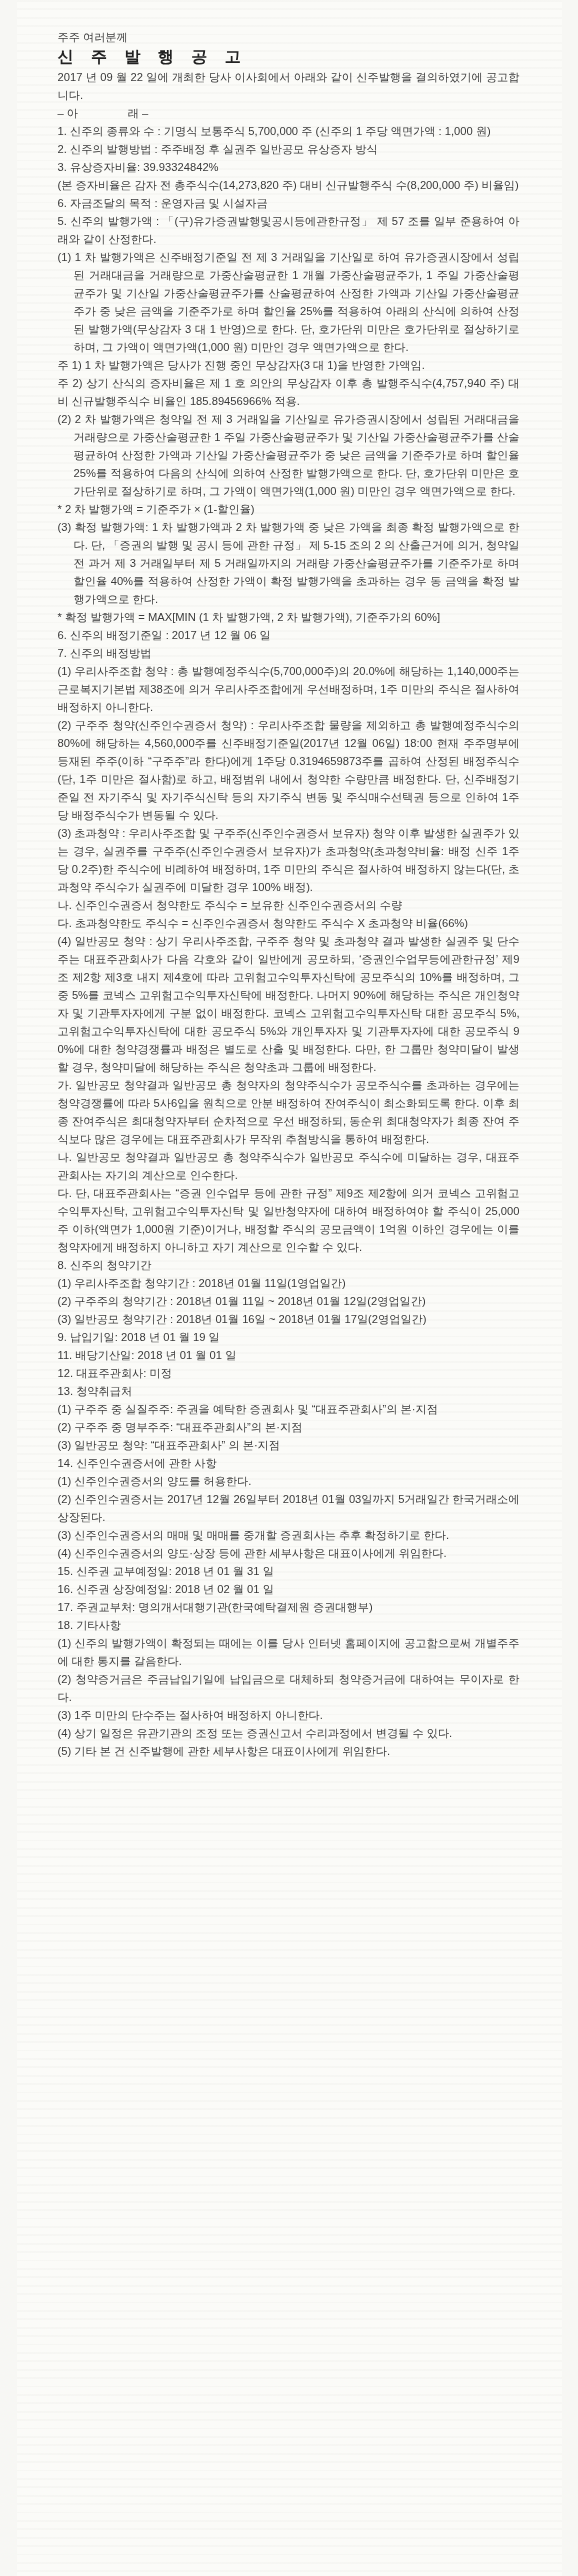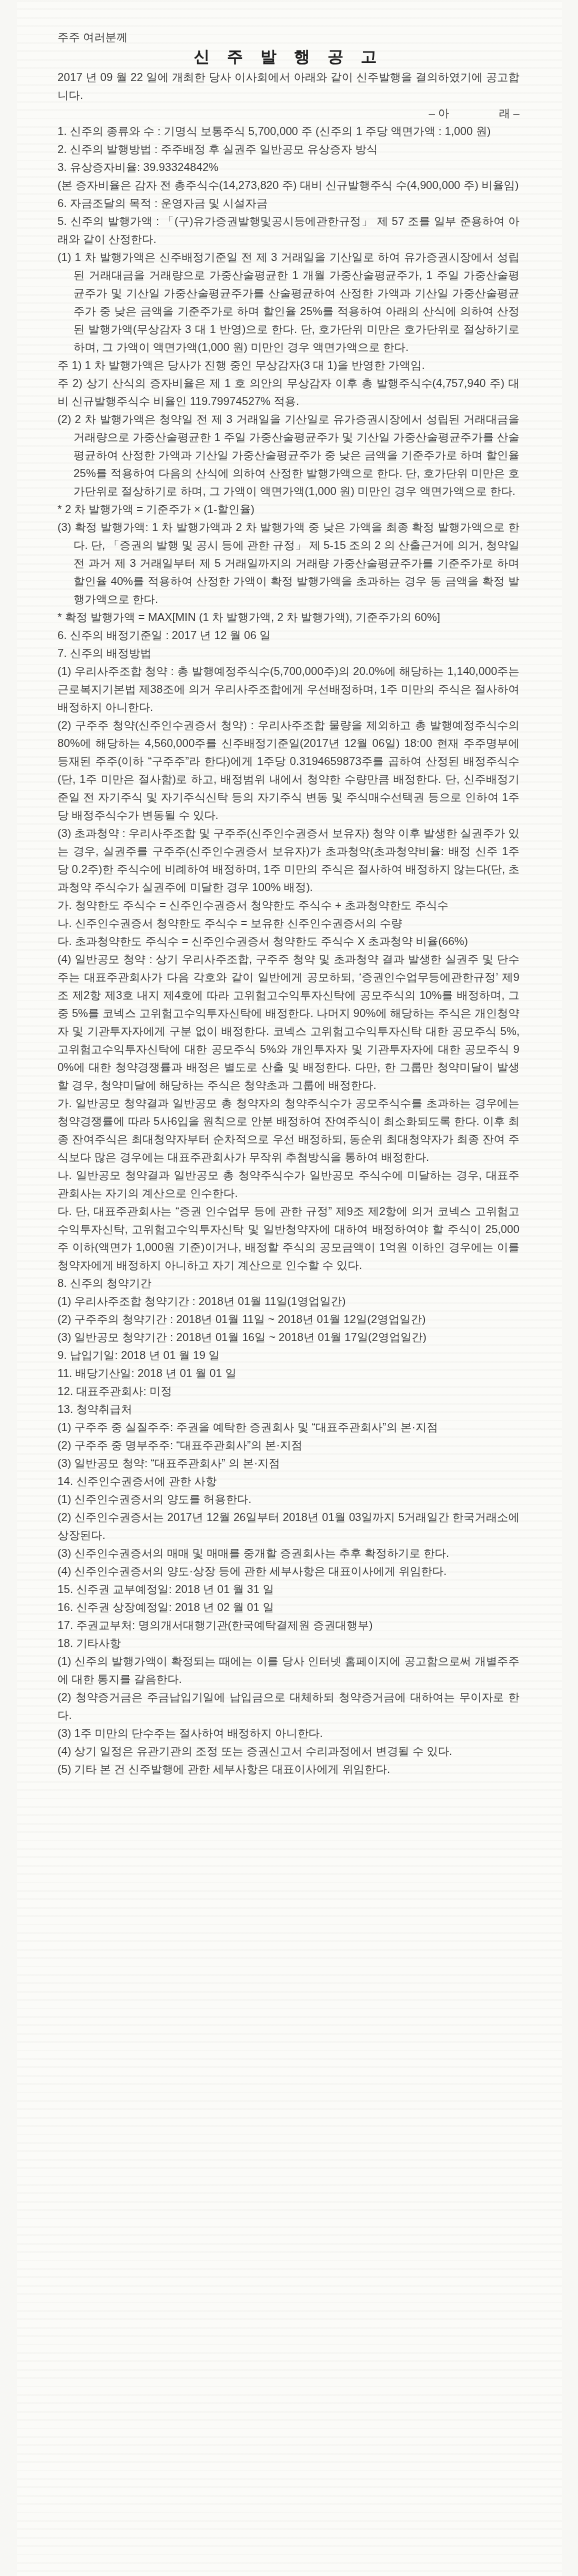--- a/index.html
+++ b/index.html
@@ -24,31 +24,30 @@
     line-height: 18px;
   }
   .page p { margin: 0; }
   .j {
     text-align: justify;
     text-justify: inter-word;
     word-break: break-all;
   }
   .salutation { color: #404040; }
   .doc-title {
-    text-align: center;
     font-weight: bold;
     font-size: 16px;
     letter-spacing: 6.5px;
     color: #222;
     margin-top: 22.4px;
     line-height: 22.4px;
   }
   .intro { margin-top: 32px; }
   .divider {
-    text-align: right;
+    text-align: left;
     white-space: pre;
     margin-top: 18.7px;
     color: #3f3f3f;
   }
   .bracket { margin-top: 30px; }
   .item { margin-top: 22.4px; }
   .sub { margin-top: 11.2px; margin-left: 13px; }
   .hang {
     margin-top: 3.7px;
     margin-left: 18px;
@@ -64,36 +63,35 @@
 
 <div class="page">
   <div id="doc-root">
       <p class="salutation">주주 여러분께</p>
       <p class="doc-title">신 주 발 행 공 고</p>
       <p class="intro j">2017 년 09 월 22 일에 개최한 당사 이사회에서 아래와 같이 신주발행을 결의하였기에 공고합니다.</p>
       <p class="divider">– 아                래 –</p>
       <p class="item j">1. 신주의 종류와 수 : 기명식 보통주식 5,700,000 주 (신주의 1 주당 액면가액 : 1,000 원)</p>
       <p class="item j">2. 신주의 발행방법 : 주주배정 후 실권주 일반공모 유상증자 방식</p>
       <p class="item j">3. 유상증자비율: 39.93324842%</p>
-      <p class="indent2">(본 증자비율은 감자 전 총주식수(14,273,820 주) 대비 신규발행주식 수(4,900,000 주) 비율임)</p>
+      <p class="indent2">(본 증자비율은 감자 전 총주식수(14,273,820 주) 대비 신규발행주식 수(8,200,000 주) 비율임)</p>
       <p class="item j">6. 자금조달의 목적 : 운영자금 및 시설자금</p>
       <p class="item j">5. 신주의 발행가액 : 「(구)유가증권발행및공시등에관한규정」 제 57 조를 일부 준용하여 아래와 같이 산정한다.</p>
       <p class="hang j">(1) 1 차 발행가액은 신주배정기준일 전 제 3 거래일을 기산일로 하여 유가증권시장에서 성립된 거래대금을 거래량으로 가중산술평균한 1 개월 가중산술평균주가, 1 주일 가중산술평균주가 및 기산일 가중산술평균주가를 산술평균하여 산정한 가액과 기산일 가중산술평균주가 중 낮은 금액을 기준주가로 하며 할인율 25%를 적용하여 아래의 산식에 의하여 산정된 발행가액(무상감자 3 대 1 반영)으로 한다. 단, 호가단위 미만은 호가단위로 절상하기로 하며, 그 가액이 액면가액(1,000 원) 미만인 경우 액면가액으로 한다.</p>
       <p class="note j">주 1) 1 차 발행가액은 당사가 진행 중인 무상감자(3 대 1)을 반영한 가액임.</p>
-      <p class="note j">주 2) 상기 산식의 증자비율은 제 1 호 의안의 무상감자 이후 총 발행주식수(4,757,940 주) 대비 신규발행주식수 비율인 119.79974527% 적용.</p>
+      <p class="note j">주 2) 상기 산식의 증자비율은 제 1 호 의안의 무상감자 이후 총 발행주식수(4,757,940 주) 대비 신규발행주식수 비율인 185.89456966% 적용.</p>
       <p class="hang j">(2) 2 차 발행가액은 청약일 전 제 3 거래일을 기산일로 유가증권시장에서 성립된 거래대금을 거래량으로 가중산술평균한 1 주일 가중산술평균주가 및 기산일 가중산술평균주가를 산술평균하여 산정한 가액과 기산일 가중산술평균주가 중 낮은 금액을 기준주가로 하며 할인율 25%를 적용하여 다음의 산식에 의하여 산정한 발행가액으로 한다. 단, 호가단위 미만은 호가단위로 절상하기로 하며, 그 가액이 액면가액(1,000 원) 미만인 경우 액면가액으로 한다.</p>
       <p class="formula">* 2 차 발행가액 = 기준주가 × (1-할인율)</p>
       <p class="hang j">(3) 확정 발행가액: 1 차 발행가액과 2 차 발행가액 중 낮은 가액을 최종 확정 발행가액으로 한다. 단, 「증권의 발행 및 공시 등에 관한 규정」 제 5-15 조의 2 의 산출근거에 의거, 청약일 전 과거 제 3 거래일부터 제 5 거래일까지의 거래량 가중산술평균주가를 기준주가로 하며 할인율 40%를 적용하여 산정한 가액이 확정 발행가액을 초과하는 경우 동 금액을 확정 발행가액으로 한다.</p>
       <p class="formula">* 확정 발행가액 = MAX[MIN (1 차 발행가액, 2 차 발행가액), 기준주가의 60%]</p>
       <p class="item j">6. 신주의 배정기준일 : 2017 년 12 월 06 일</p>
       <p class="item j">7. 신주의 배정방법</p>
       <p class="sub j">(1) 우리사주조합 청약 : 총 발행예정주식수(5,700,000주)의 20.0%에 해당하는 1,140,000주는 근로복지기본법 제38조에 의거 우리사주조합에게 우선배정하며, 1주 미만의 주식은 절사하여 배정하지 아니한다.</p>
       <p class="sub j">(2) 구주주 청약(신주인수권증서 청약) : 우리사주조합 물량을 제외하고 총 발행예정주식수의 80%에 해당하는 4,560,000주를 신주배정기준일(2017년 12월 06일) 18:00 현재 주주명부에 등재된 주주(이하 “구주주”라 한다)에게 1주당 0.3194659873주를 곱하여 산정된 배정주식수(단, 1주 미만은 절사함)로 하고, 배정범위 내에서 청약한 수량만큼 배정한다. 단, 신주배정기준일 전 자기주식 및 자기주식신탁 등의 자기주식 변동 및 주식매수선택권 등으로 인하여 1주당 배정주식수가 변동될 수 있다.</p>
       <p class="sub j">(3) 초과청약 : 우리사주조합 및 구주주(신주인수권증서 보유자) 청약 이후 발생한 실권주가 있는 경우, 실권주를 구주주(신주인수권증서 보유자)가 초과청약(초과청약비율: 배정 신주 1주당 0.2주)한 주식수에 비례하여 배정하며, 1주 미만의 주식은 절사하여 배정하지 않는다(단, 초과청약 주식수가 실권주에 미달한 경우 100% 배정).</p>
-      <p class="sub j">가. 청약한도 주식수 = 신주인수권증서 청약한도 주식수 + 초과청약한도 주식수</p>
       <p class="sub j">나. 신주인수권증서 청약한도 주식수 = 보유한 신주인수권증서의 수량</p>
       <p class="sub j">다. 초과청약한도 주식수 = 신주인수권증서 청약한도 주식수 X 초과청약 비율(66%)</p>
       <p class="sub j">(4) 일반공모 청약 : 상기 우리사주조합, 구주주 청약 및 초과청약 결과 발생한 실권주 및 단수주는 대표주관회사가 다음 각호와 같이 일반에게 공모하되, ‘증권인수업무등에관한규정’ 제9조 제2항 제3호 내지 제4호에 따라 고위험고수익투자신탁에 공모주식의 10%를 배정하며, 그 중 5%를 코넥스 고위험고수익투자신탁에 배정한다. 나머지 90%에 해당하는 주식은 개인청약자 및 기관투자자에게 구분 없이 배정한다. 코넥스 고위험고수익투자신탁 대한 공모주식 5%, 고위험고수익투자신탁에 대한 공모주식 5%와 개인투자자 및 기관투자자에 대한 공모주식 90%에 대한 청약경쟁률과 배정은 별도로 산출 및 배정한다. 다만, 한 그룹만 청약미달이 발생할 경우, 청약미달에 해당하는 주식은 청약초과 그룹에 배정한다.</p>
       <p class="sub j">가. 일반공모 청약결과 일반공모 총 청약자의 청약주식수가 공모주식수를 초과하는 경우에는 청약경쟁률에 따라 5사6입을 원칙으로 안분 배정하여 잔여주식이 최소화되도록 한다. 이후 최종 잔여주식은 최대청약자부터 순차적으로 우선 배정하되, 동순위 최대청약자가 최종 잔여 주식보다 많은 경우에는 대표주관회사가 무작위 추첨방식을 통하여 배정한다.</p>
       <p class="sub j">나. 일반공모 청약결과 일반공모 총 청약주식수가 일반공모 주식수에 미달하는 경우, 대표주관회사는 자기의 계산으로 인수한다.</p>
       <p class="sub j">다. 단, 대표주관회사는 “증권 인수업무 등에 관한 규정” 제9조 제2항에 의거 코넥스 고위험고수익투자신탁, 고위험고수익투자신탁 및 일반청약자에 대하여 배정하여야 할 주식이 25,000주 이하(액면가 1,000원 기준)이거나, 배정할 주식의 공모금액이 1억원 이하인 경우에는 이를 청약자에게 배정하지 아니하고 자기 계산으로 인수할 수 있다.</p>
       <p class="item j">8. 신주의 청약기간</p>
       <p class="sub j">(1) 우리사주조합 청약기간 : 2018년 01월 11일(1영업일간)</p>
       <p class="sub j">(2) 구주주의 청약기간 : 2018년 01월 11일 ~ 2018년 01월 12일(2영업일간)</p>
       <p class="sub j">(3) 일반공모 청약기간 : 2018년 01월 16일 ~ 2018년 01월 17일(2영업일간)</p>

